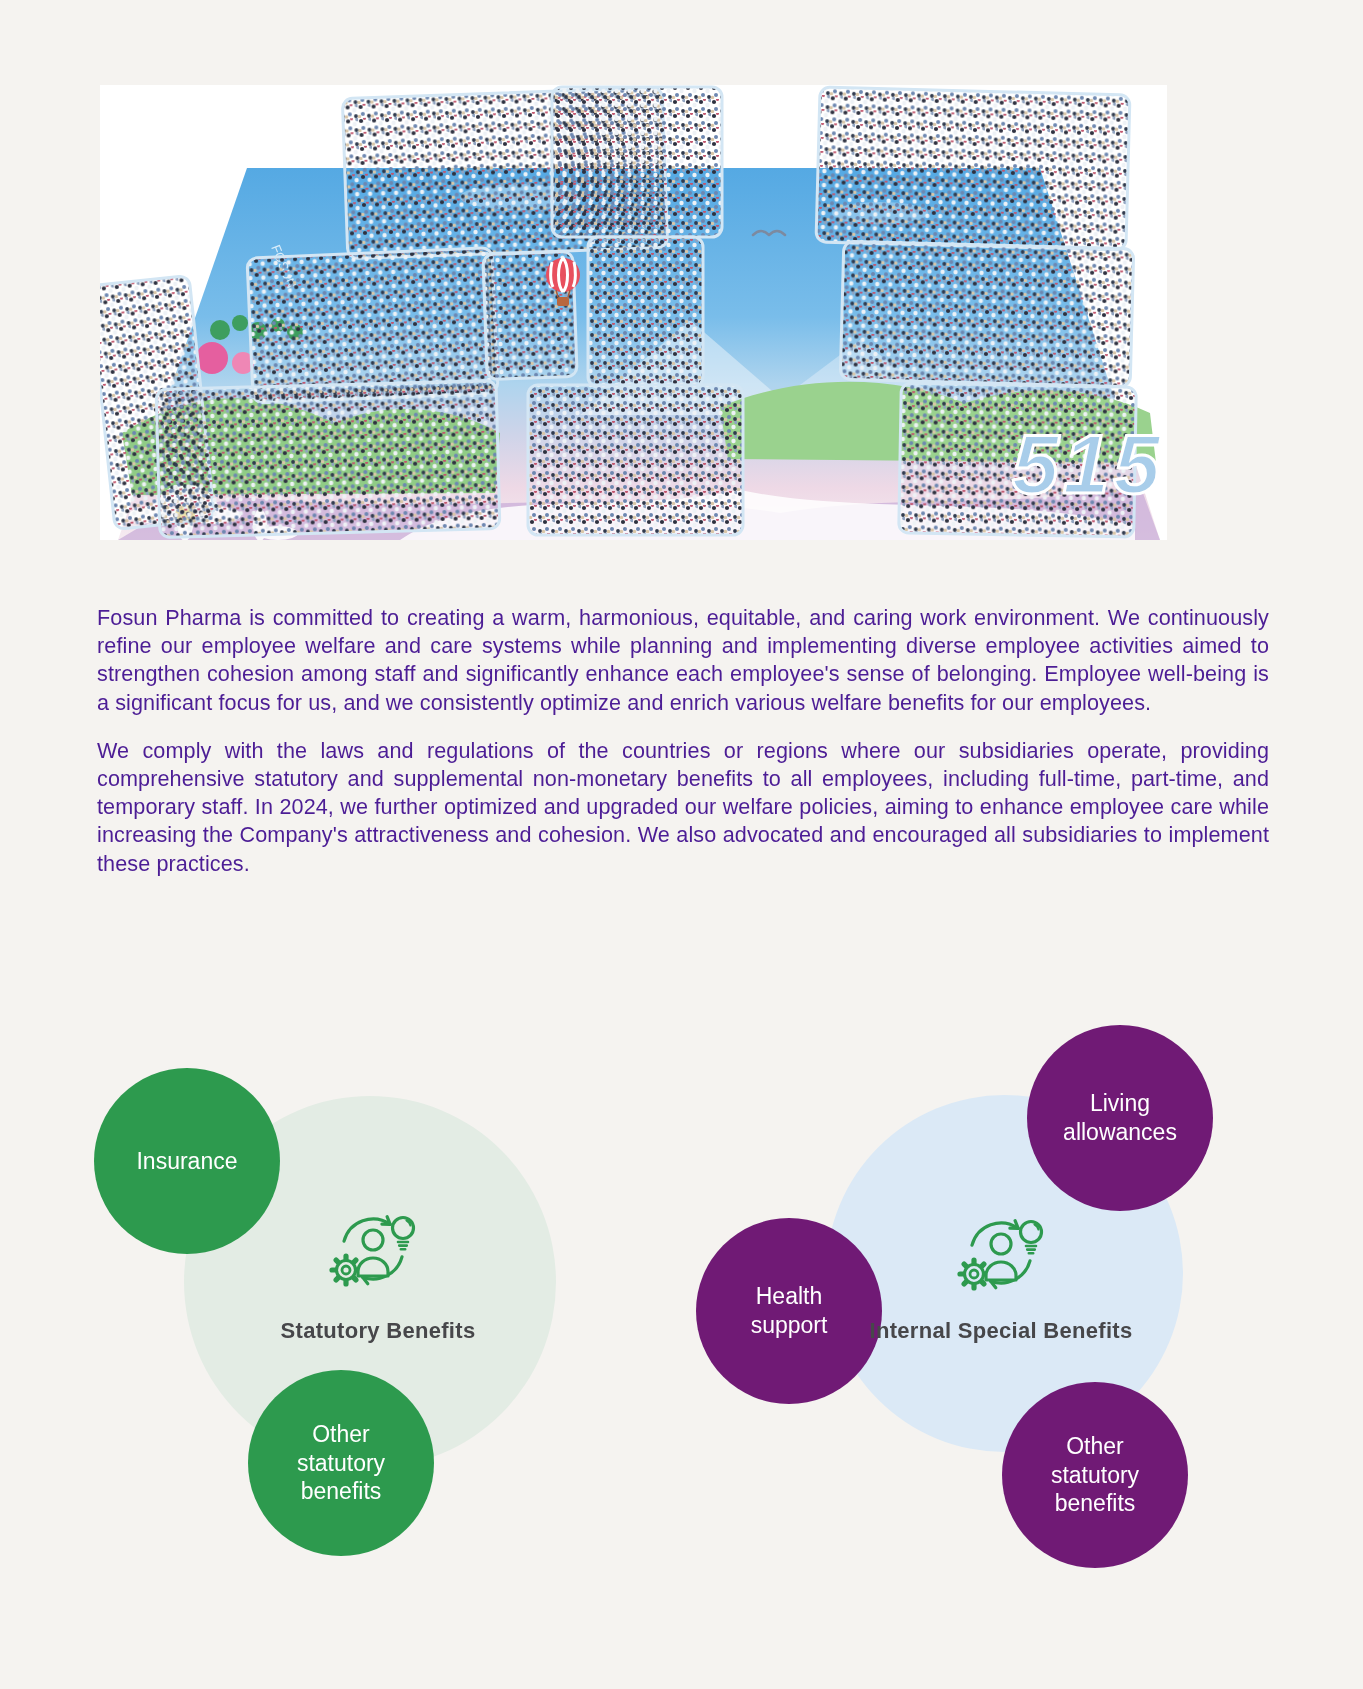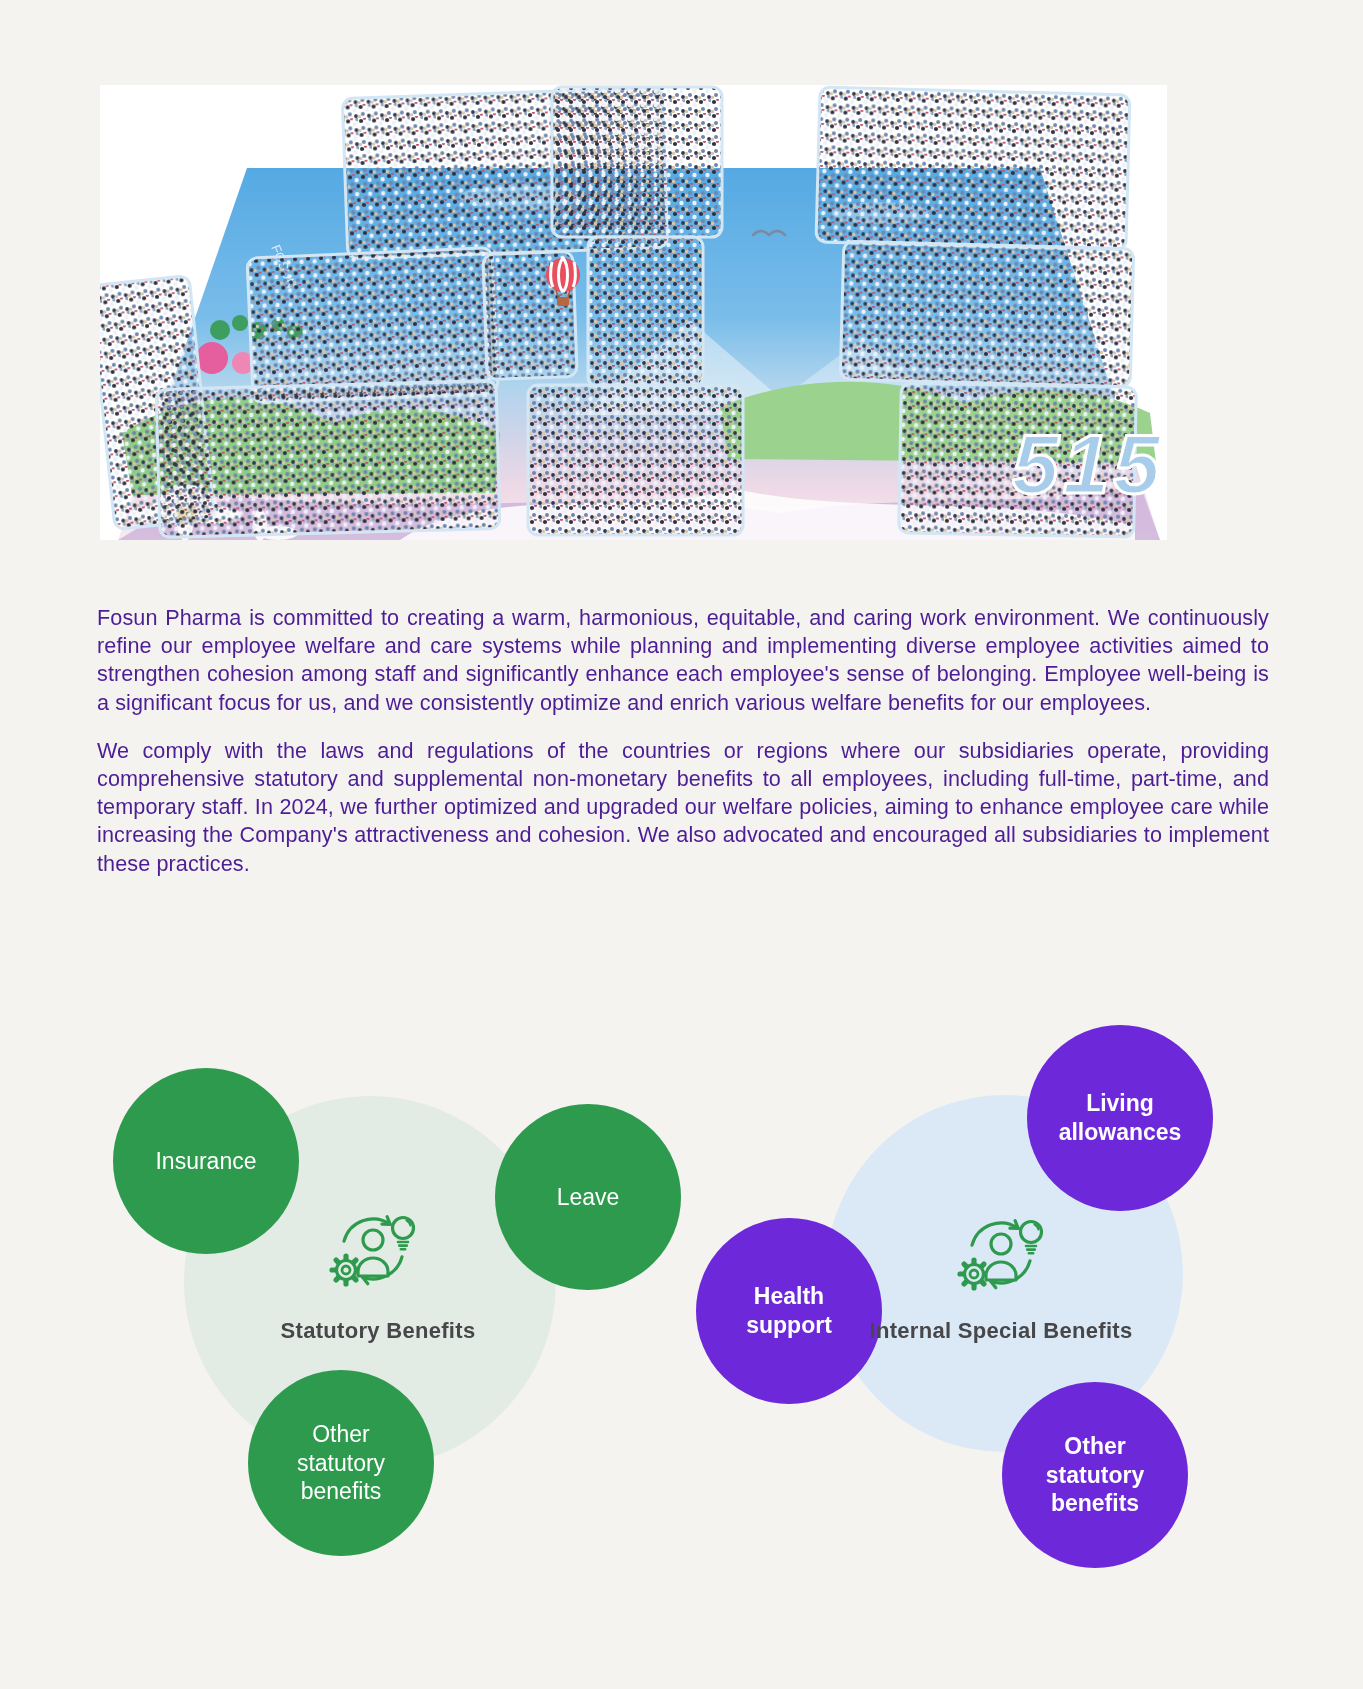--- a/index.html
+++ b/index.html
@@ -16,22 +16,22 @@
   .intro p{margin:0 0 20px 0;font-size:21.6px;line-height:28.2px;text-align:justify;letter-spacing:0.1px;}
 
   
   .diagram{position:absolute;left:0;top:0;width:100%;height:100%;pointer-events:none;}
   .cluster-bg{position:absolute;border-radius:50%;}
   .bg-green{left:184px;top:1096px;width:372px;height:372px;background:#e3ece4;}
   .bg-blue{left:826px;top:1095px;width:357px;height:357px;background:#dbe9f6;}
   .bubble{position:absolute;width:186px;height:186px;border-radius:50%;display:flex;align-items:center;justify-content:center;
           text-align:center;color:#ffffff;font-size:23px;line-height:1.26;padding:0 28px;box-sizing:border-box;}
   .bubble-green{background:#2d9a4e;}
-  .bubble-blue{background:#6d28d9;font-weight:bold;}
-  .b-insurance{left:113px;top:1068px;justify-content:center;}
+  .bubble-blue{background:#701a75;}
+  .b-insurance{left:94px;top:1068px;justify-content:center;}
   .b-leave{left:495px;top:1104px;}
   .b-other-left{left:248px;top:1370px;}
   .b-living{left:1027px;top:1025px;}
   .b-health{left:696px;top:1218px;align-items:center;}
   .b-other-right{left:1002px;top:1382px;}
   .cycle-icon{position:absolute;width:100px;height:100px;}
   .icon-left{left:323px;top:1197px;--iconbg:#e3ece4;}
   .icon-right{left:951px;top:1201px;--iconbg:#dbe9f6;}
   .cluster-title{position:absolute;transform:translateX(-50%);white-space:nowrap;font-weight:bold;
                  font-size:22px;color:#47474a;letter-spacing:0.3px;}
@@ -138,23 +138,20 @@
     <p>Fosun Pharma is committed to creating a warm, harmonious, equitable, and caring work environment. We continuously refine our employee welfare and care systems while planning and implementing diverse employee activities aimed to strengthen cohesion among staff and significantly enhance each employee's sense of belonging. Employee well-being is a significant focus for us, and we consistently optimize and enrich various welfare benefits for our employees.</p>
     <p>We comply with the laws and regulations of the countries or regions where our subsidiaries operate, providing comprehensive statutory and supplemental non-monetary benefits to all employees, including full-time, part-time, and temporary staff. In 2024, we further optimized and upgraded our welfare policies, aiming to enhance employee care while increasing the Company's attractiveness and cohesion. We also advocated and encouraged all subsidiaries to implement these practices.</p>
   </section>
 
   <div class="diagram">
 
     <div class="cluster-bg bg-green"></div>
     <div class="bubble bubble-green b-insurance">
       <span>Insurance</span>
     </div>
-    <div class="bubble bubble-green b-leave">
-      <span>Leave</span>
-    </div>
     <div class="bubble bubble-green b-other-left">
       <span>Other statutory benefits</span>
     </div>
     <svg class="cycle-icon icon-left" viewBox="0 0 100 100">
       <g stroke="#2d9a4e" fill="none" stroke-width="3.2" stroke-linecap="round" stroke-linejoin="round">
         <path d="M 21,44.2 A 30,30 0 0 1 67.2,27.4"></path>
         <path d="M 64.1,19.7 L 67.2,27.4 L 58.9,27.1"></path>
         <path d="M 79,59.8 A 30,30 0 0 1 39.7,80.2"></path>
         <path d="M 44.8,86.8 L 39.7,80.2 L 47.8,78.4"></path>
         <circle cx="80" cy="31" r="10.5" fill="var(--iconbg)"></circle>

